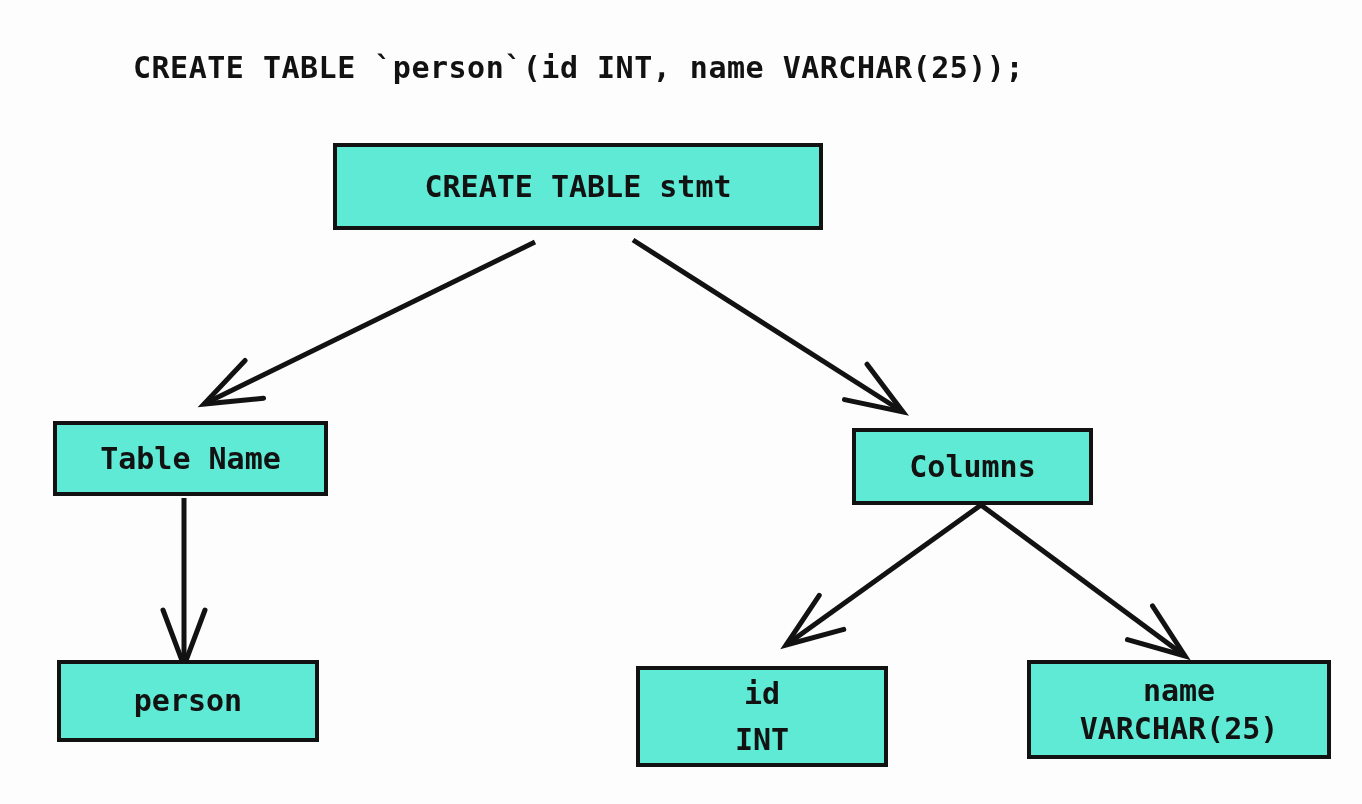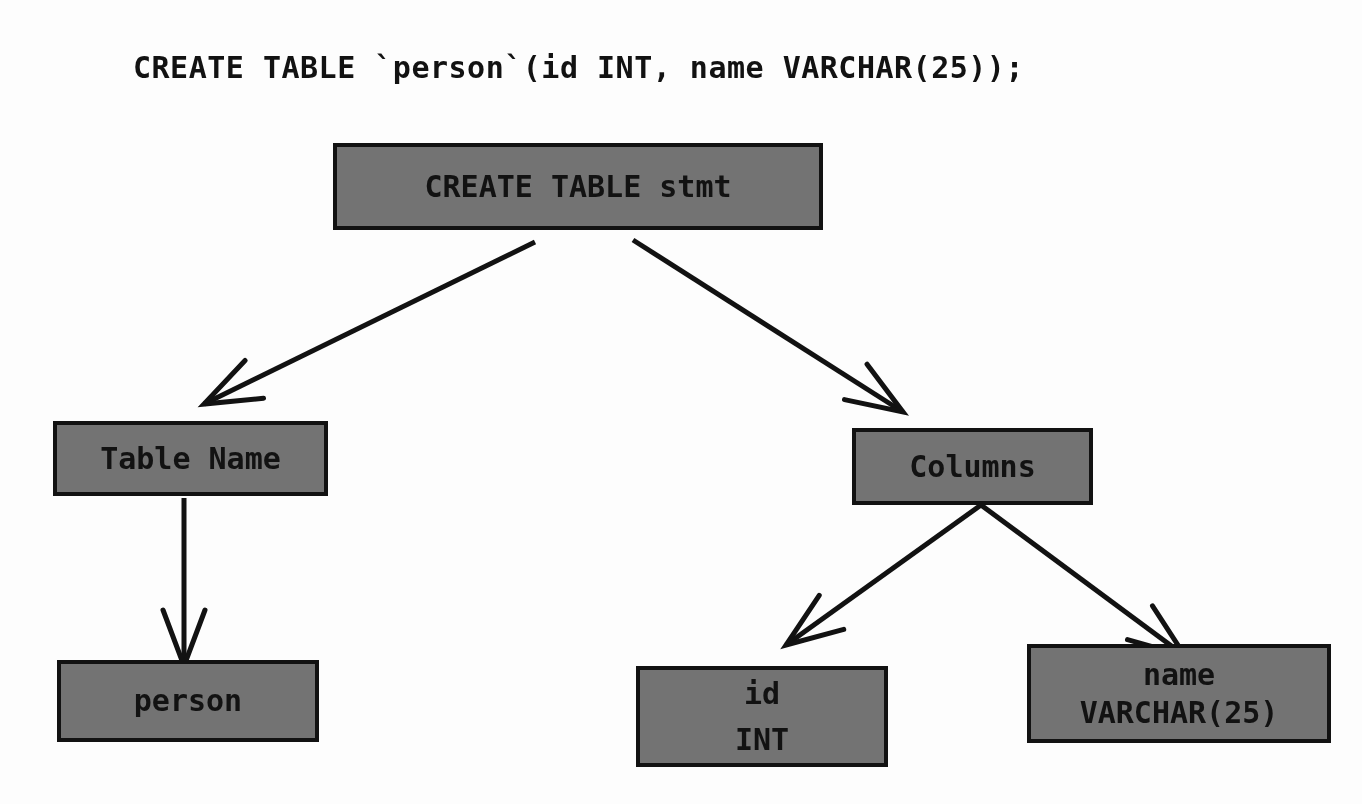--- a/index.html
+++ b/index.html
@@ -29,36 +29,36 @@
     position: absolute;
     left: 0;
     top: 0;
     width: 1362px;
     height: 804px;
   }
   .node {
     position: absolute;
     box-sizing: border-box;
     border: 4px solid #121212;
-    background: #737373;
+    background: #5eead4;
     display: flex;
     flex-direction: column;
     align-items: center;
     justify-content: center;
     font-size: 30px;
     font-weight: bold;
     line-height: 38px;
     text-align: center;
   }
   .node-root       { left: 333px;  top: 143px; width: 490px; height: 87px;  }
   .node-table-name { left: 53px;   top: 421px; width: 275px; height: 75px;  }
   .node-columns    { left: 852px;  top: 428px; width: 241px; height: 77px;  }
   .node-person     { left: 57px;   top: 660px; width: 262px; height: 82px;  }
   .node-id         { left: 636px;  top: 666px; width: 252px; height: 101px; gap: 8px; }
-  .node-name       { left: 1027px; top: 644px; width: 304px; height: 99px; text-align: right;  }
+  .node-name       { left: 1027px; top: 660px; width: 304px; height: 99px; text-align: right;  }
 </style>
 </head>
 <body>
 
 <div class="stage">
 
   <div class="code">CREATE TABLE `person`(id INT, name VARCHAR(25));</div>
 
   <svg class="edges" viewBox="0 0 1362 804" xmlns="http://www.w3.org/2000/svg">
     <defs>

